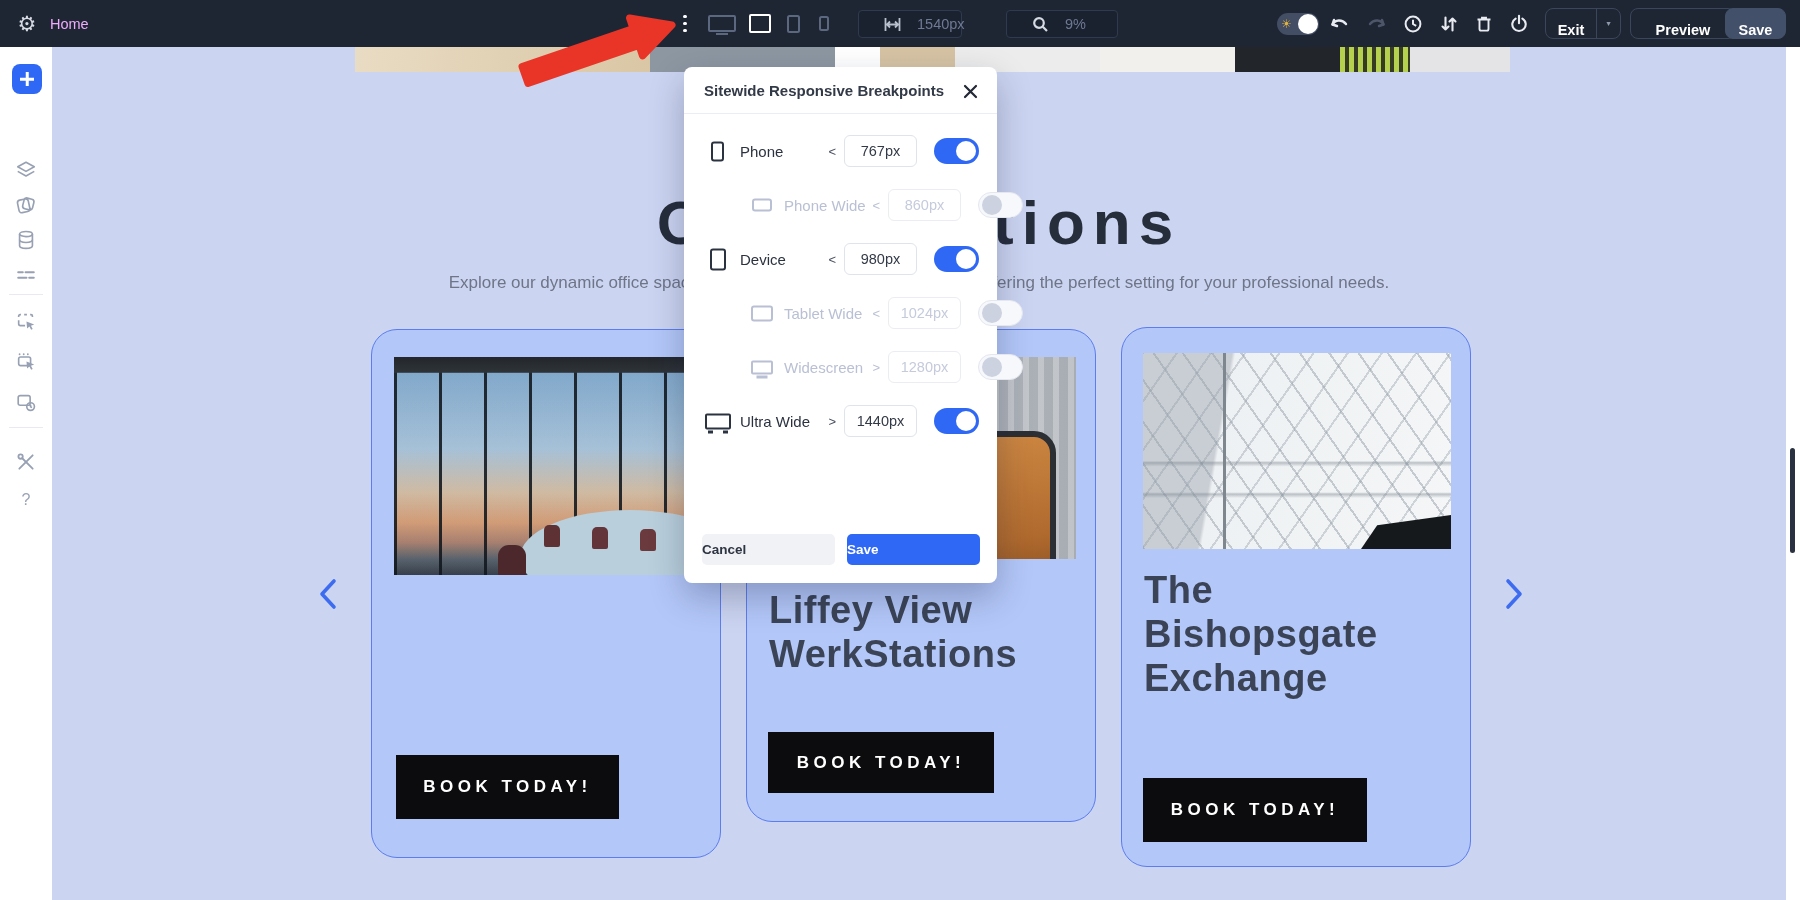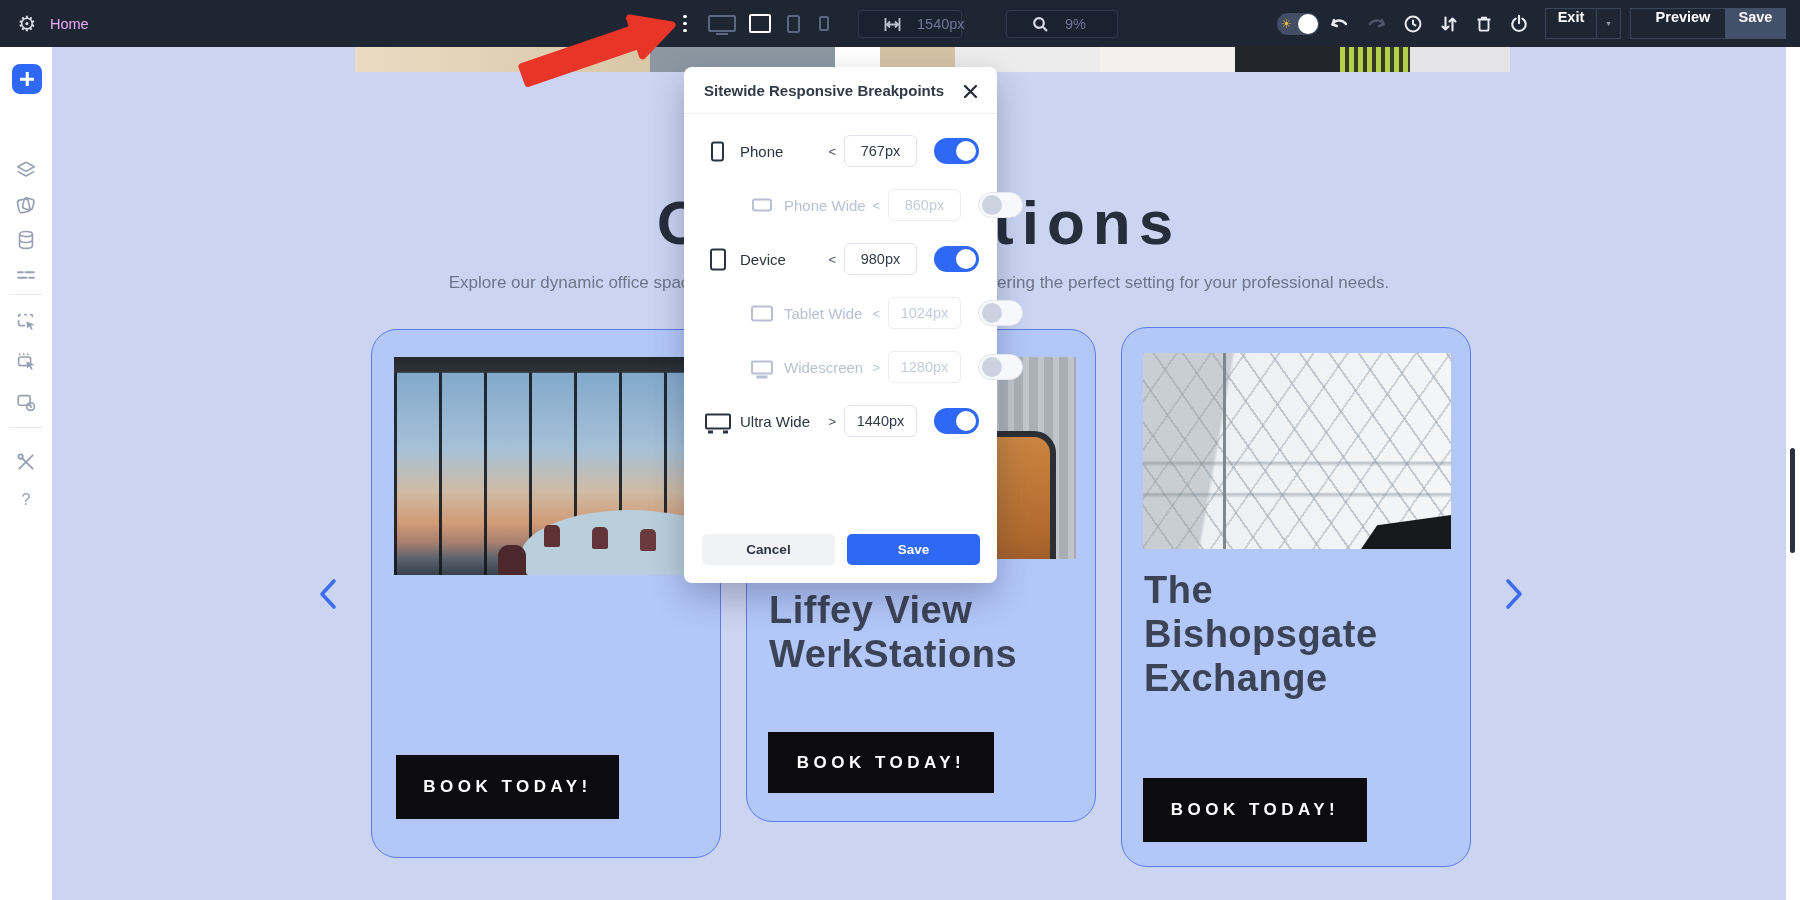--- a/index.html
+++ b/index.html
@@ -34,21 +34,21 @@
   .theme{left:1277px;top:13px;position:absolute;width:42px;height:22px;border-radius:11px;background:#434e64;cursor:pointer;}
   .theme .sun{position:absolute;left:4px;top:3px;font-size:12px;color:#e3b43b;line-height:16px;}
   .theme i{position:absolute;right:1px;top:1px;width:20px;height:20px;background:#fff;border-radius:50%;}
   .tb-ico{width:34px;}
   .u-undo{left:1322px;color:#e8ebf0;}
   .u-redo{left:1360px;color:#4d5putting668;color:#4d5668;}
   .u-clock{left:1396px;}
   .u-sort{left:1432px;}
   .u-trash{left:1467px;}
   .u-power{left:1502px;}
-  .tb-btn{position:absolute;top:8px;height:31px;border:1px solid #3a4659;border-radius:0;color:#fff;font-size:14.5px;font-weight:700;display:flex;align-items:flex-start;justify-content:center;cursor:pointer;}
+  .tb-btn{position:absolute;top:8px;height:31px;border:1px solid #3a4659;border-radius:8px;color:#fff;font-size:14.5px;font-weight:700;display:flex;align-items:flex-end;justify-content:center;cursor:pointer;}
   .b-exit{left:1545px;width:76px;padding-right:24px;}
   .b-exit .caret{position:absolute;right:0;top:0;width:24px;height:29px;border-left:1px solid #3a4659;display:flex;align-items:center;justify-content:center;color:#8f97ab;font-size:9px;}
   .b-preview{left:1630px;width:106px;}
   .b-save{left:1725px;width:61px;background:#42506a;border-color:#42506a;}
 
   
   .sidebar{position:absolute;left:0;top:47px;width:52px;height:853px;background:#fff;z-index:30;}
   .sb-add{position:absolute;left:12px;top:17px;width:30px;height:30px;background:var(--accent);border-radius:8px;cursor:pointer;}
   .sb-add::before,.sb-add::after{content:"";position:absolute;background:#fff;left:50%;top:50%;}
   .sb-add::before{width:14px;height:2.5px;transform:translate(-50%,-50%);}
@@ -132,21 +132,21 @@
   .disabled .bp-cmp{color:var(--muted);}
   .bp-input{position:absolute;left:160px;top:50%;transform:translateY(-50%);width:73px;height:32px;line-height:30px;text-align:center;border:1px solid #dfe3ec;border-radius:6px;font-size:14.5px;color:#333a47;background:#fff;cursor:text;}
   .disabled .bp-input{color:#c5cbdb;border-color:#ecedf3;}
   .bp-note{position:absolute;left:160px;top:50%;transform:translateY(-50%);font-size:14.5px;color:#9aa2b6;}
   .toggle{position:absolute;left:250px;top:50%;transform:translateY(-50%);width:45px;height:26px;border-radius:13px;cursor:pointer;}
   .toggle i{position:absolute;width:20px;height:20px;border-radius:50%;}
   .toggle.on{background:var(--accent);}
   .toggle.on i{right:3px;top:3px;background:#fff;}
   .toggle.off{background:#f7f8fb;border:1px solid #e4e7ef;}
   .toggle.off i{left:3px;top:2px;background:#ccd2df;}
-  .m-btn{position:absolute;top:467px;width:133px;height:31px;border-radius:5px;display:flex;align-items:center;justify-content:center;font-size:13.5px;font-weight:700;cursor:pointer;}
+  .m-btn{position:absolute;top:467px;width:133px;height:31px;border-radius:5px;display:flex;align-items:center;justify-content:flex-start;font-size:13.5px;font-weight:700;cursor:pointer;}
   .m-cancel{left:18px;background:#f1f2f5;color:#2e3542;}
   .m-save{left:163px;background:var(--accent);color:#fff;}
 
   .arrow-annot{position:absolute;left:500px;top:10px;z-index:100;pointer-events:none;}
   svg.sico{display:block;}
 </style>
 </head>
 <body>
 
 <div id="app">

